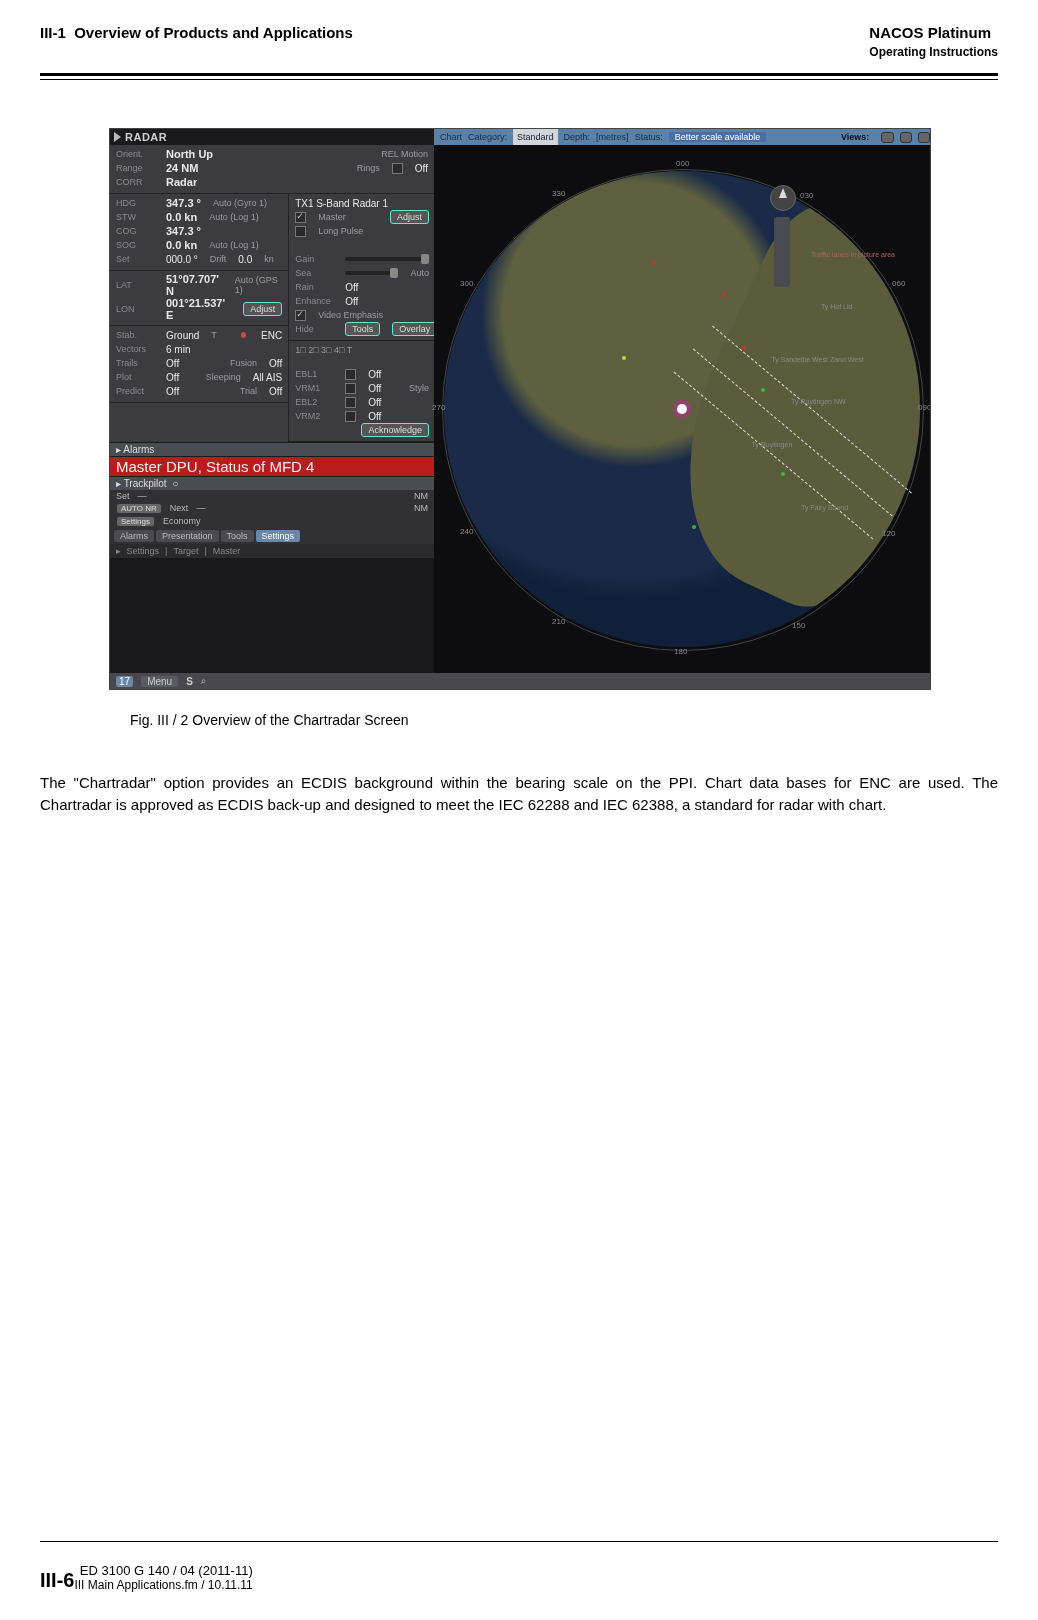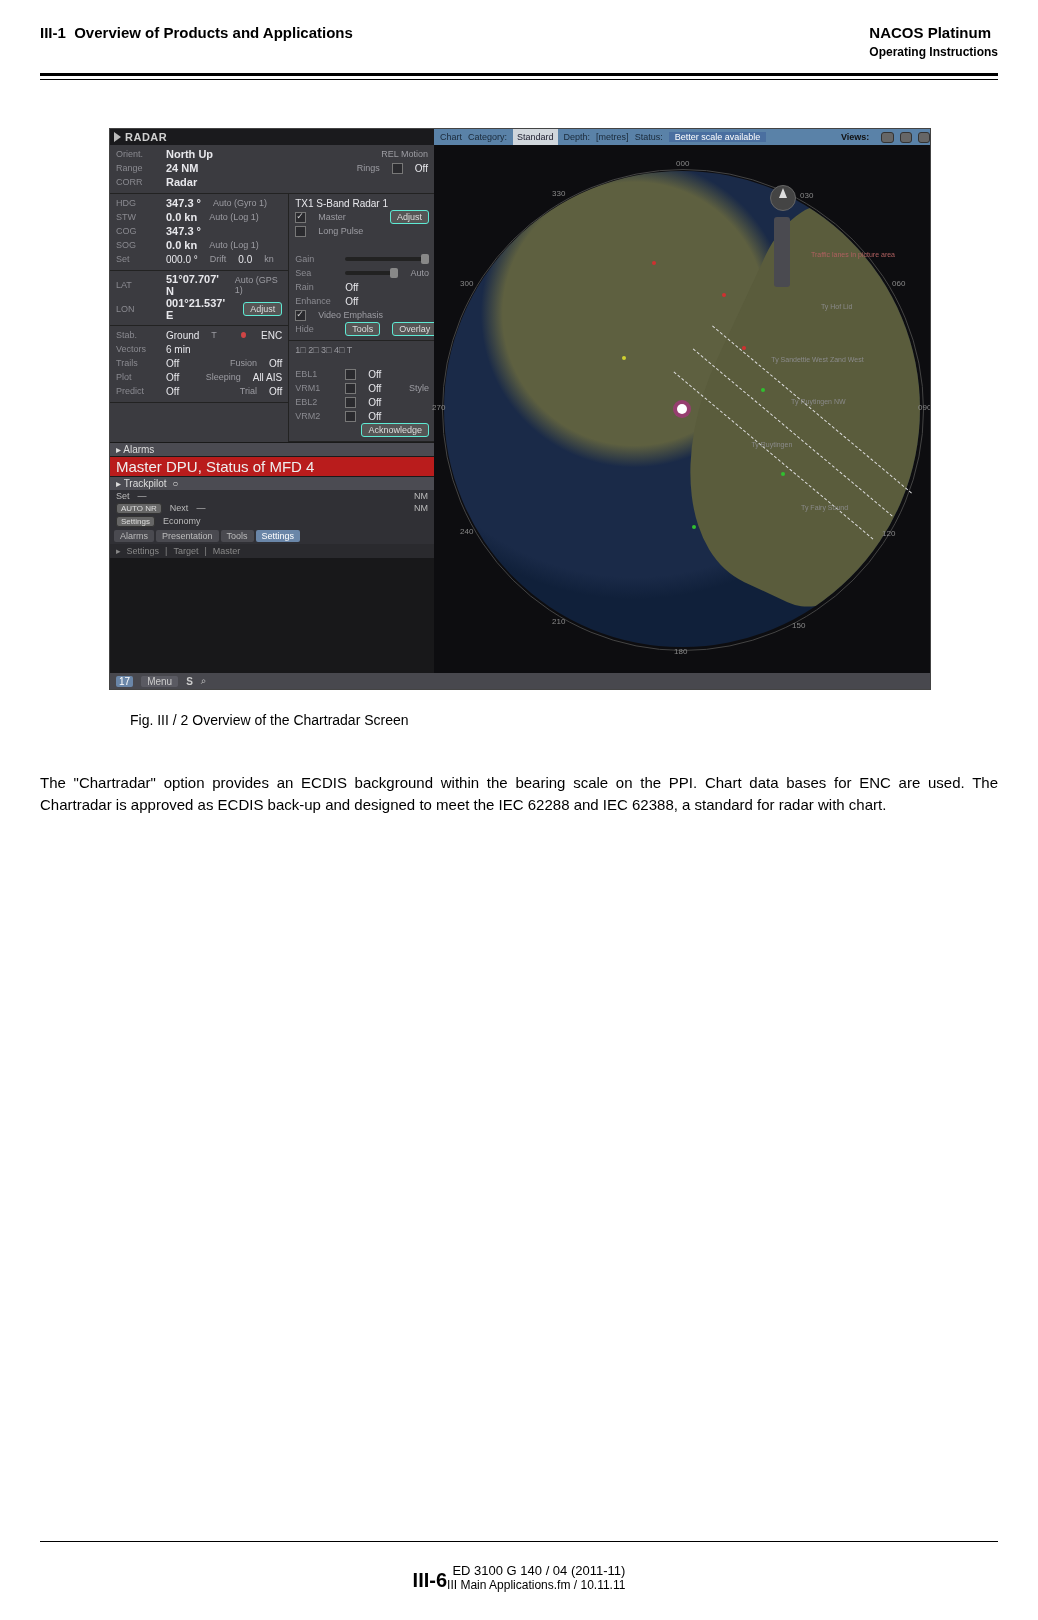--- a/index.html
+++ b/index.html
@@ -365,21 +365,21 @@
     position: absolute;
     left: 40px; right: 40px;
     bottom: 78px;
     border-top: 1px solid #000;
   }
   .footer {
     position: absolute;
     left: 40px; right: 40px;
     bottom: 28px;
     display: flex;
-    justify-content: center;
+    justify-content: flex-start;
     align-items: flex-end;
     font-size: 13px;
   }
   .footer-left {
     font-size: 20px;
     font-weight: bold;
   }
   .footer-right {
     text-align: right;
     font-size: 12px;

